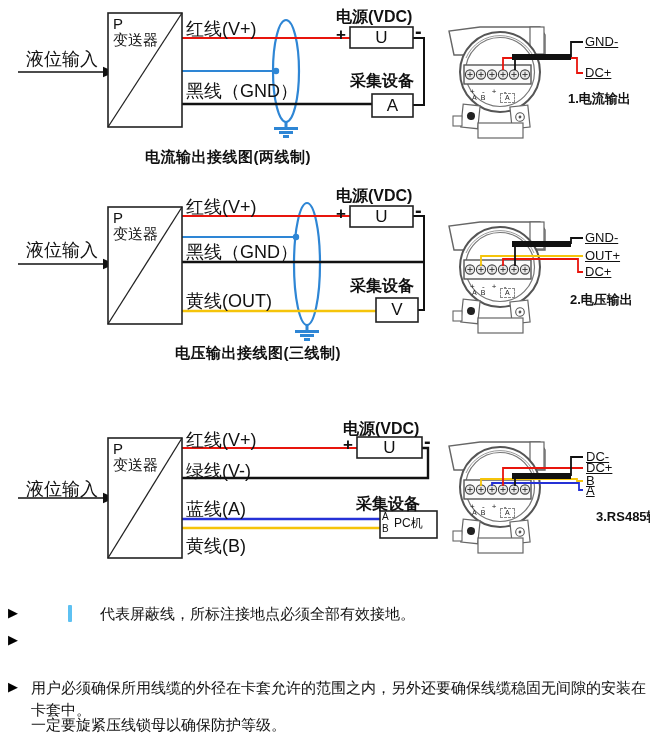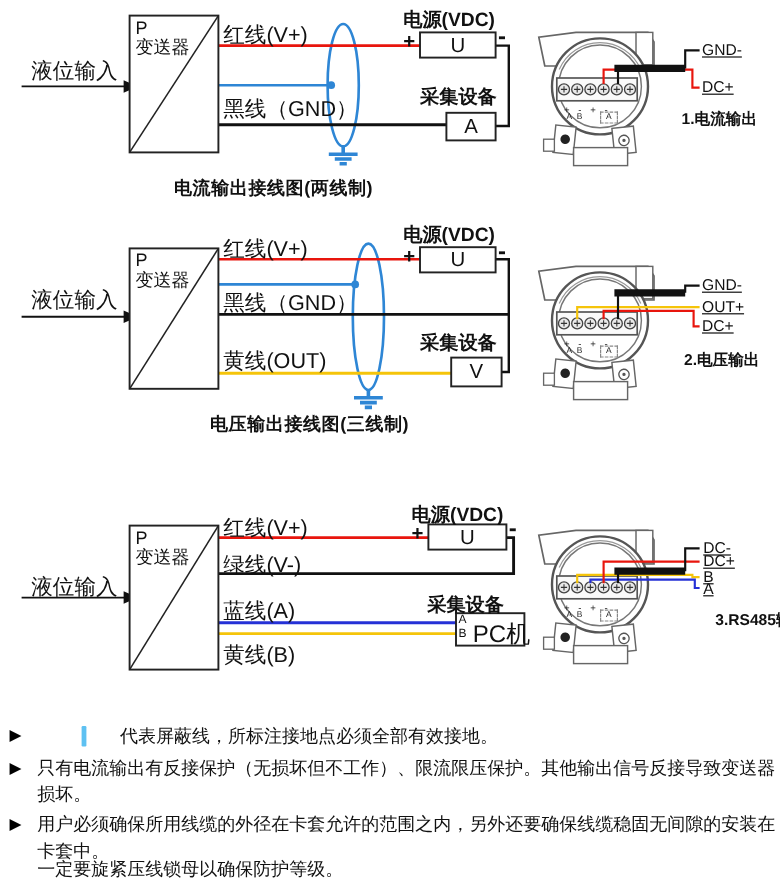--- a/index.html
+++ b/index.html
@@ -191,35 +191,34 @@
   <div class="t wire-label" style="left:186px;top:459px;">绿线(V-)</div>
   <div class="t wire-label" style="left:186px;top:497px;">蓝线(A)</div>
   <div class="t wire-label" style="left:186px;top:534px;">黄线(B)</div>
   <div class="t hdr" style="left:343px;top:419px;">电源(VDC)</div>
   <div class="t sign" style="left:343px;top:435px;font-size:17px;">+</div>
   <div class="unit" style="left:357px;top:437px;width:65px;height:21px;">U</div>
   <div class="t sign" style="left:424px;top:430px;font-size:20px;">-</div>
   <div class="t hdr" style="left:356px;top:494px;">采集设备</div>
   <div class="t pcport" style="left:382px;top:512px;">A</div>
   <div class="t pcport" style="left:382px;top:524px;">B</div>
-  <div class="t" style="left:394px;top:515px;font-size:20px;">PC机</div>
+  <div class="t" style="left:394px;top:515px;font-size:12px;">PC机</div>
   <div class="t pin" style="left:586px;top:450px;">DC-</div>
   <div class="t pin" style="left:586px;top:461px;">DC+</div>
   <div class="t pin" style="left:586px;top:474px;">B</div>
   <div class="t pin" style="left:586px;top:484px;">A</div>
   <div class="t devcap" style="left:596px;top:508px;">3.RS485输出</div>
   <div class="t trow" style="left:470px;top:502px;">+ - + -</div>
   <div class="t tab" style="left:472px;top:509px;"><span>A</span><span>B</span></div>
   <div class="t tboxed" style="left:500px;top:508px;">A</div>
 
   <span class="bullet" style="top:605px;">▶</span>
   <span class="shieldbar" style="top:605px;"></span>
   <div class="note" style="left:100px;top:603px;width:540px;">代表屏蔽线，所标注接地点必须全部有效接地。</div>
 
   <span class="bullet" style="top:632px;">▶</span>
-  <div class="note" style="top:630px;">只有电流输出有反接保护（无损坏但不工作）、限流限压保护。其他输出信号反接导致变送器损坏。</div>
 
   <span class="bullet" style="top:679px;">▶</span>
   <div class="note" style="top:677px;">用户必须确保所用线缆的外径在卡套允许的范围之内，另外还要确保线缆稳固无间隙的安装在卡套中。</div>
 
   <div class="note" style="top:714px;">一定要旋紧压线锁母以确保防护等级。</div>
 
 </div>
 
 </body></html>

